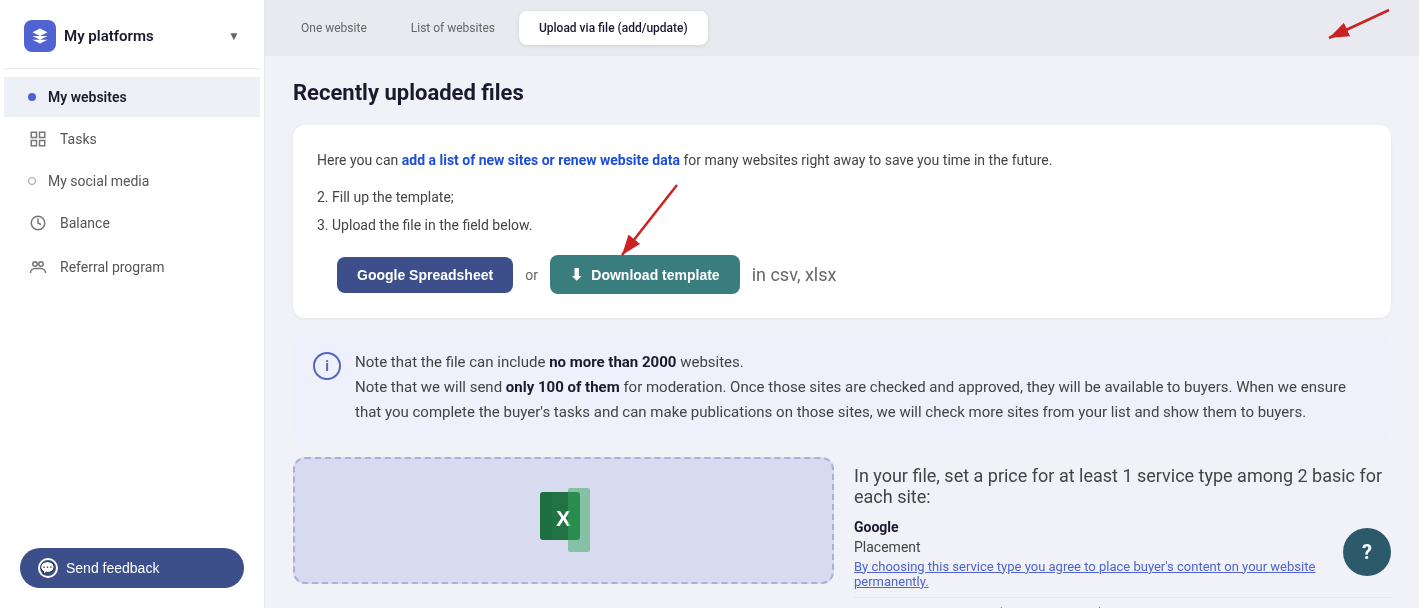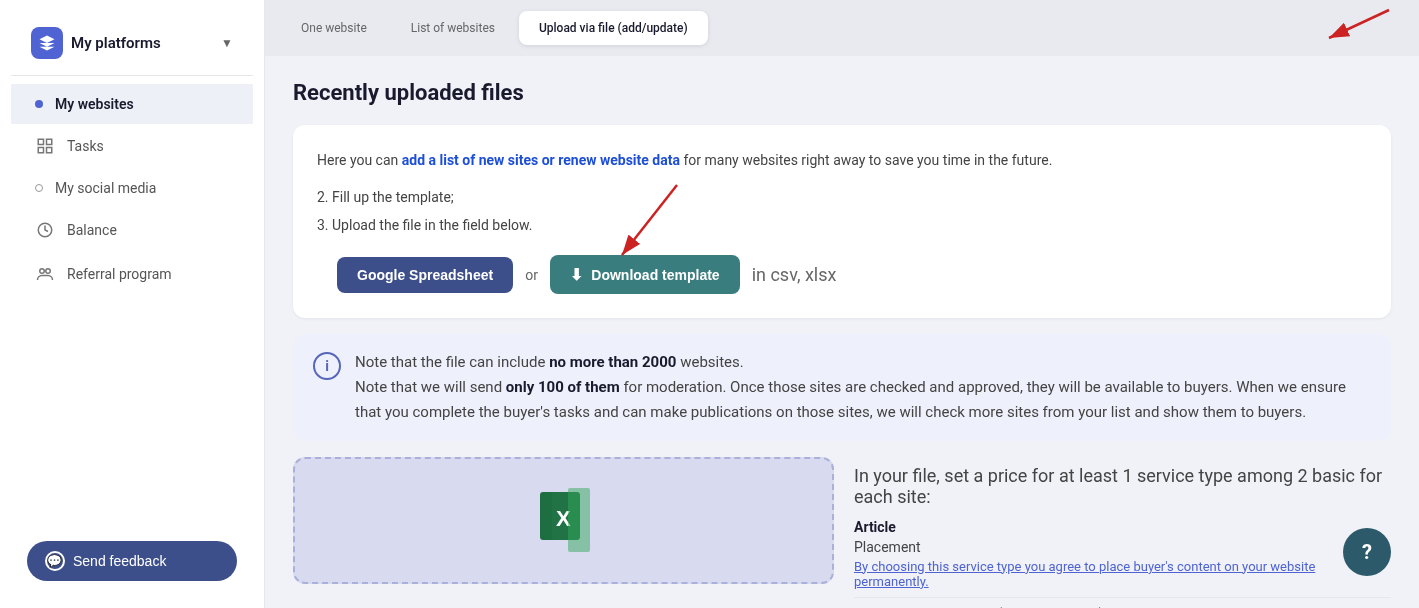--- a/index.html
+++ b/index.html
@@ -5,21 +5,21 @@
     * { box-sizing: border-box; margin: 0; padding: 0; }
     body { font-family: -apple-system, BlinkMacSystemFont, 'Segoe UI', Roboto, sans-serif; background: #f0f2f7; display: flex; height: 608px; overflow: hidden; font-size: 14px; color: #333; }
 
     
     .sidebar {
       width: 265px;
       min-width: 265px;
       background: #fff;
       display: flex;
       flex-direction: column;
-      padding: 11px;
+      padding: 4px;
       border-right: 1px solid #e5e7eb;
       position: relative;
     }
     .sidebar-platforms {
       display: flex;
       align-items: center;
       gap: 8px;
       padding: 16px 20px;
       border-bottom: 1px solid #e5e7eb;
       cursor: pointer;
@@ -400,21 +400,21 @@
           </defs>
           <path d="M10,10 L90,105" stroke="#cc2222" stroke-width="2.5" fill="none" marker-end="url(#arrowhead3)"></path>
         </svg>
       </div>
 
       <div class="right-info">
         <p>
           <span>In your file, set a price for at least 1 service type among 2 basic for each site:</span>
         </p>
         <div class="service-type">
-          <strong>Article</strong>
+          <strong>Google</strong>
         </div>
         <div class="service-type">Placement</div>
         <div class="service-link">By choosing this service type you agree to place buyer's content on your website permanently.</div>
         <hr class="service-divider">
         <div class="service-type">Writing and placement (per 1000 words)</div>
       </div>
 
       <div style="position:absolute;bottom:8px;right:0;width:48px;height:48px;background:#2d5a6b;border-radius:50%;display:flex;align-items:center;justify-content:center;cursor:pointer;">
         <span style="color:#fff;font-size:20px;font-weight:bold;">?</span>
       </div>

